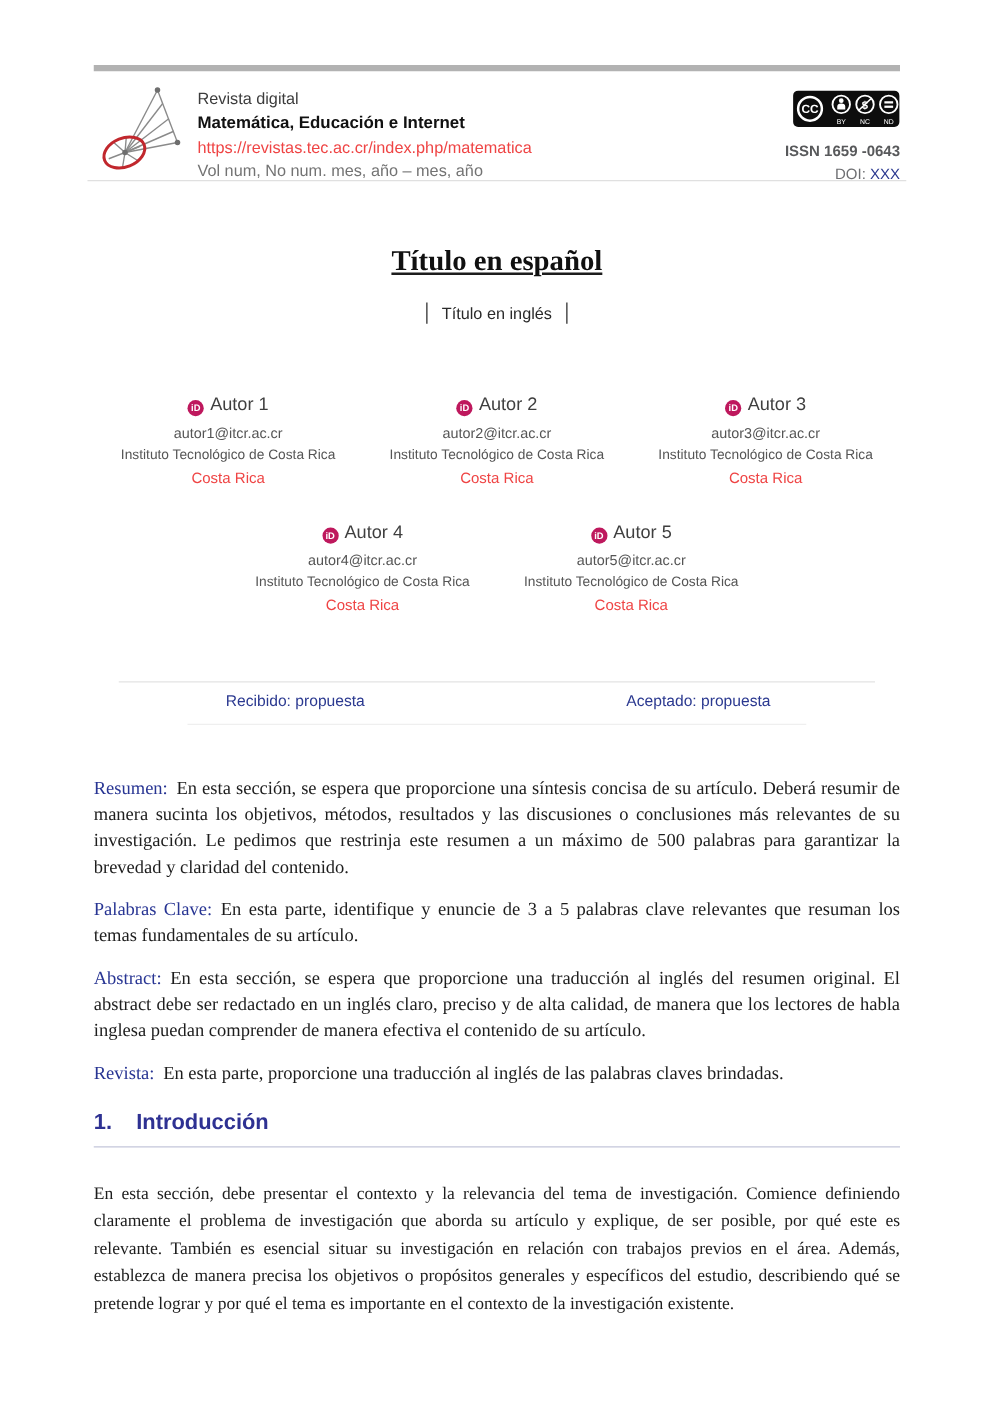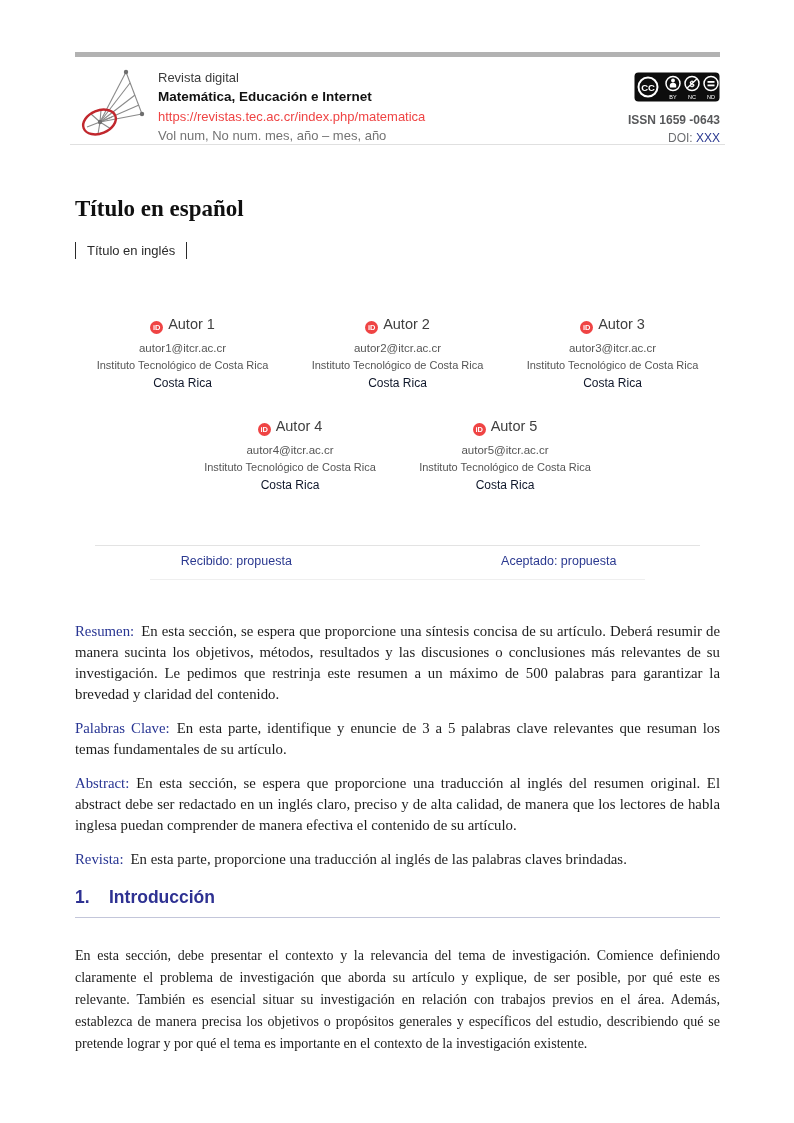--- a/index.html
+++ b/index.html
@@ -19,43 +19,43 @@
   .journal-info .l2 { font-size:13.5px; font-weight:bold; color:#111; line-height:20px; }
   .journal-info .l3 { font-size:13px; font-weight:normal; color:#ef4444; line-height:19px; text-decoration:none; display:block; }
   .journal-info .l4 { font-size:13px; color:#737373; line-height:19px; }
   .header-right { margin-left:auto; text-align:right; padding-top:10px; font-family:"Liberation Sans", sans-serif; }
   .issn { font-size:12px; font-weight:bold; color:#58595b; margin-top:7px; }
   .doi  { font-size:12px; color:#6d6e71; margin-top:4px; }
   .doi a { color:#2b3990; text-decoration:none; font-weight:normal; }
   .header-rule { position:absolute; left:70px; top:144px; width:655px; height:1px; background:#e0e0e0; }
 
   
-  .title-block { position:absolute; left:75px; top:196px; width:645px; text-align:left; }
+  .title-block { position:absolute; left:75px; top:196px; width:645px; text-align:center;text-decoration:underline; }
   .title-es { font-size:23px; font-weight:bold; color:#101010; font-family:"Liberation Serif", serif; }
   .title-en {
     display:inline-block; margin-top:20px; padding:1px 11px;
     border-left:1.6px solid #2a2a2a; border-right:1.6px solid #2a2a2a;
     font-family:"Liberation Sans", sans-serif; font-size:13px; color:#2a2a2a;
   }
 
   
   .authors-row { position:absolute; left:75px; width:645px; display:flex; justify-content:center; }
   .row1 { top:315px; }
   .row2 { top:417px; }
   .author { width:215px; text-align:center; font-family:"Liberation Sans", sans-serif; }
   .author .name { font-size:14.5px; color:#3f3f3f; line-height:18px; }
   .orcid {
     display:inline-block; width:13px; height:13px; border-radius:50%;
-    background:#ef4444; color:#fff; font-size:7.5px; font-weight:bold;
+    background:#be185d; color:#fff; font-size:7.5px; font-weight:bold;
     line-height:13px; text-align:center; vertical-align:-1px; margin-right:5px;
     font-family:"Liberation Sans", sans-serif;
   }
   .author .email { font-size:11.5px; color:#555; margin-top:8px; }
   .author .inst  { font-size:11px;   color:#555; margin-top:5px; }
-  .author .country { font-size:12px; color:#0f172a; margin-top:5px; }
+  .author .country { font-size:12px; color:#ef4444; margin-top:5px; }
 
   
   .dates-rule-top { position:absolute; left:95px; top:545px; width:605px; height:1px; background:#e3e3e3; }
   .dates-row { position:absolute; left:75px; top:554px; width:645px; display:flex; font-family:"Liberation Sans", sans-serif; }
   .dates-row .cell { width:50%; text-align:center; font-size:12.5px; color:#2b3990; }
   .dates-rule-bottom { position:absolute; left:150px; top:579px; width:495px; height:1px; background:#efefef; }
 
   
   .main { position:absolute; left:75px; top:621px; width:645px; }
   .abs-p { font-size:14.8px; line-height:21px; text-align:justify; color:#1d1d1d; margin-bottom:13px; }

